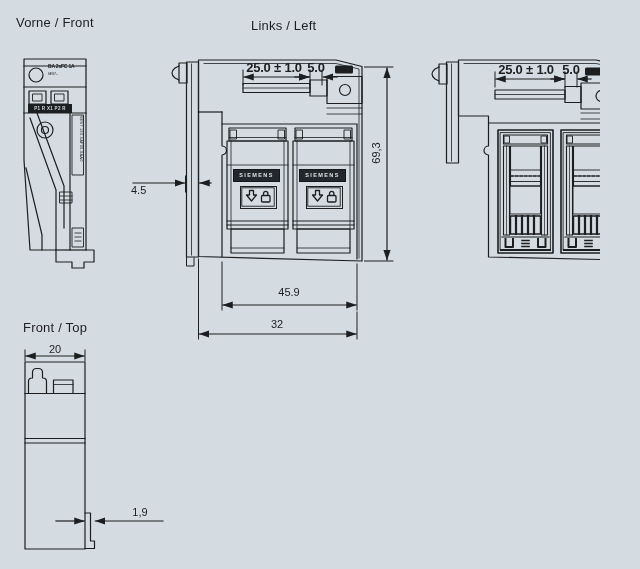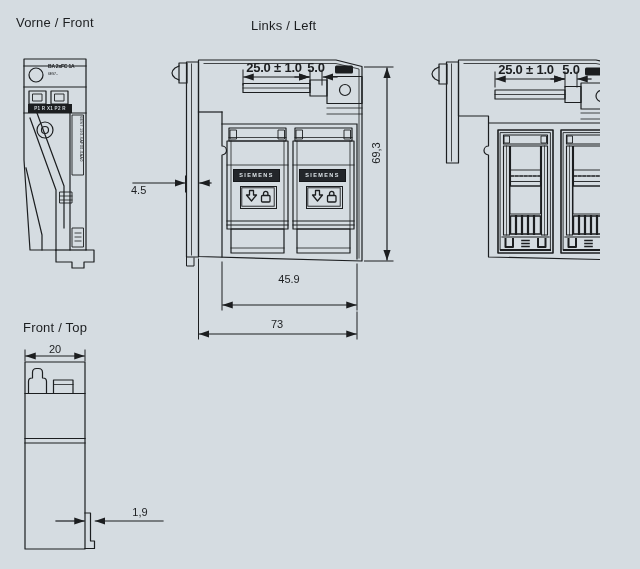--- a/index.html
+++ b/index.html
@@ -187,22 +187,22 @@
 <div class="txt title" style="left:251px;top:18px;">Links / Left</div>
 <div class="txt title" style="left:23px;top:320px;">Front / Top</div>
 
 <div class="txt dim-sm" style="left:238px;top:60px;width:72px;">25.0 ± 1.0</div>
 <div class="txt dim-sm" style="left:305px;top:60px;width:22px;">5.0</div>
 <div class="txt dim-sm" style="left:490px;top:62px;width:72px;">25.0 ± 1.0</div>
 <div class="txt dim-sm" style="left:560px;top:62px;width:22px;">5.0</div>
 
 <div class="txt dim" style="left:131px;top:167px;margin-top:17px;">4.5</div>
 <div class="txt dim rot" style="left:355px;top:147px;width:42px;">69,3</div>
-<div class="txt dim" style="left:251px;top:273px;width:76px;text-align:center;">45.9</div>
-<div class="txt dim" style="left:239px;top:318px;width:76px;">73</div>
+<div class="txt dim" style="left:251px;top:286px;width:76px;text-align:center;">45.9</div>
+<div class="txt dim" style="left:239px;top:318px;width:76px;">32</div>
 <div class="txt dim" style="left:35px;top:343px;width:40px;">20</div>
 <div class="txt dim" style="left:120px;top:506px;width:40px;">1,9</div>
 
 <div class="txt microbold" style="left:48px;top:63px;width:37px;">BA 2xFC 1A</div>
 <div class="txt micro" style="left:48px;top:72px;width:22px;">6ES7...</div>
 <div class="portlabel" style="left:28px;top:104px;width:44px;height:9px;line-height:9px;">P1 R  X1  P2 R</div>
 <div class="vcode" style="left:73px;top:116px;width:11px;height:58px;">6ES7 193-6AF00-0AA0</div>
 
 <div class="siemens" style="left:233px;top:169px;width:47px;height:13px;line-height:11px;">SIEMENS</div>
 <div class="siemens" style="left:299px;top:169px;width:47px;height:13px;line-height:11px;">SIEMENS</div>

